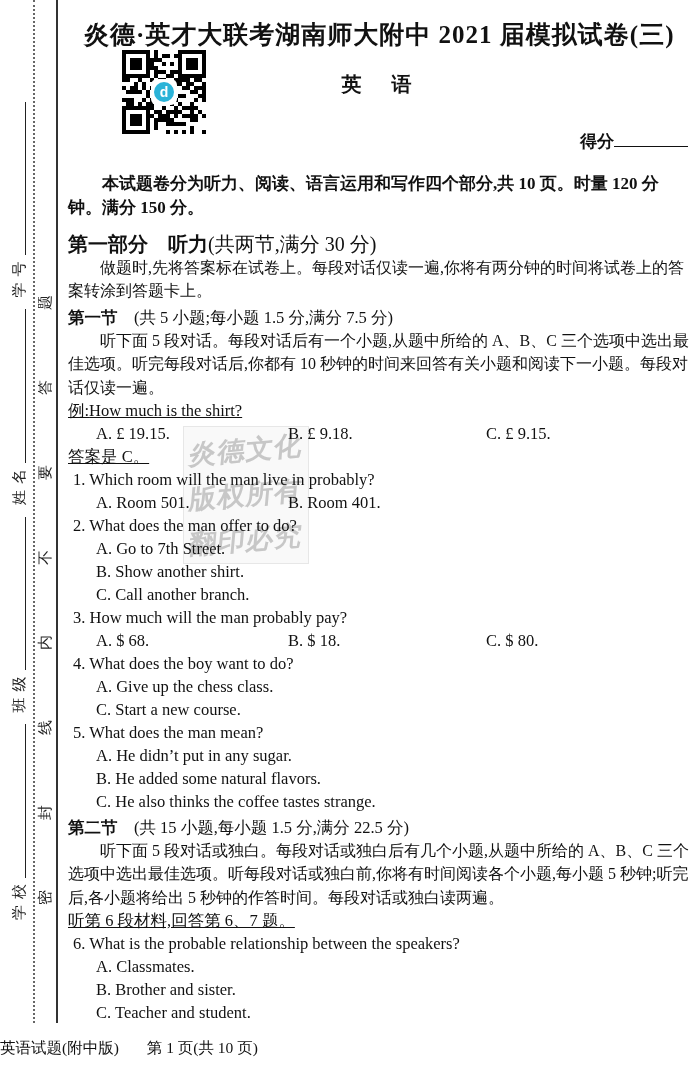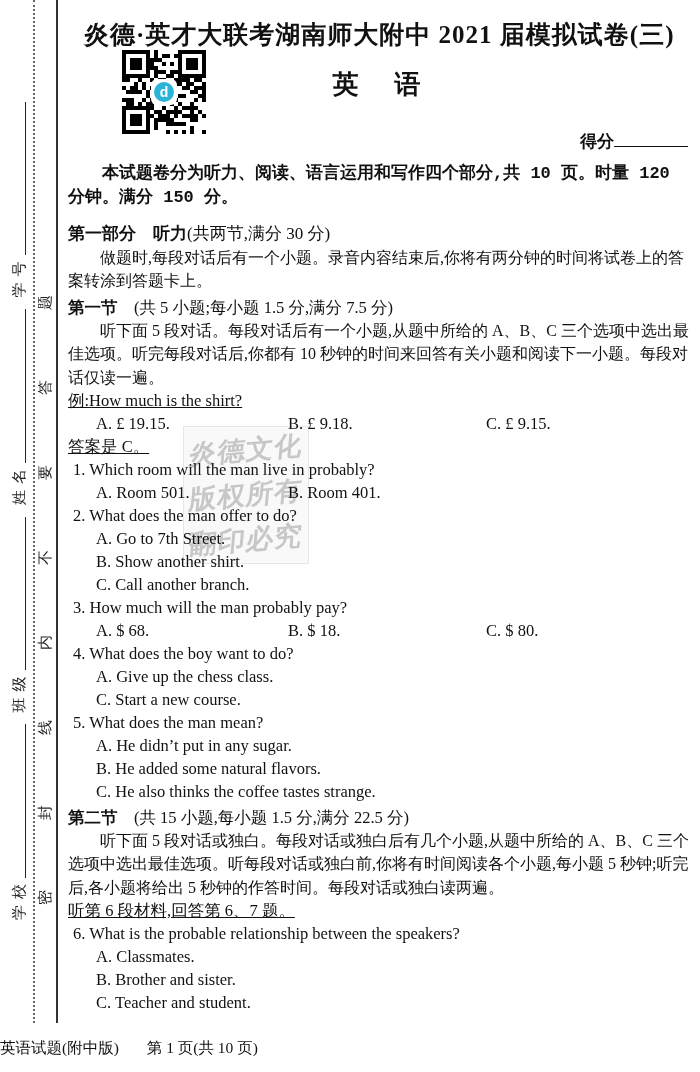--- a/index.html
+++ b/index.html
@@ -35,28 +35,28 @@
   .watermark{position:absolute;left:183px;top:426px;width:124px;height:136px;z-index:1;
              background:rgba(130,130,130,0.05);border:1px solid rgba(0,0,0,0.07);
              display:flex;flex-direction:column;justify-content:space-around;align-items:center;}
   .watermark div{font-size:27px;font-weight:bold;color:#c7c7c7;
                  font-family:"Liberation Sans",sans-serif;letter-spacing:1px;
                  transform:skewX(-10deg) rotate(-5deg);}
 
   
   .main{position:absolute;left:68px;top:0;width:622px;z-index:2;
         font-size:16.5px;line-height:23px;}
-  .subject{margin-top:64px;text-align:center;font-size:26px;font-weight:bold;
+  .subject{margin-top:64px;text-align:center;font-size:20px;font-weight:bold;
            letter-spacing:5px;line-height:40px;font-family:"Liberation Sans",sans-serif;}
   .score-row{margin-top:26px;text-align:right;font-weight:bold;font-size:17px;
              line-height:24px;font-family:"Liberation Sans",sans-serif;padding-right:2px;}
   .score-line{display:inline-block;width:74px;border-bottom:1.6px solid #111;height:15px;}
-  .intro{margin-top:8px;text-indent:2em;font-weight:bold;font-size:17px;
-         font-family:Liberation Mono, monospace;line-height:23.5px;}
-  .part-heading{margin-top:13px;font-size:17px;line-height:24px;}
+  .intro{margin-top:18px;text-indent:2em;font-weight:bold;font-size:17px;
+         font-family:Liberation Serif, serif;line-height:23.5px;}
+  .part-heading{margin-top:13px;font-size:20px;line-height:24px;}
   .sec-heading{margin-top:3px;font-size:16.5px;line-height:23px;}
   .ht{font-weight:bold;font-family:"Liberation Sans",sans-serif;}
   .hn{font-family:"Liberation Serif",serif;}
   .cn-instr{text-indent:2em;font-size:16px;line-height:23.4px;}
   .plain-line{line-height:23px;text-decoration:underline;}
   .question{padding-left:5px;line-height:23px;}
   .opt-row{display:flex;padding-left:28px;line-height:23px;}
   .opt-a{width:192px;}.opt-b{width:198px;}.opt-c{flex:1;}
   .opt-stack{padding-left:28px;line-height:23px;}
 
@@ -340,21 +340,21 @@
 
     <div class="score-row">
       <span>得分</span><span class="score-line"></span>
     </div>
 
     <div class="intro">本试题卷分为听力、阅读、语言运用和写作四个部分,共 10 页。时量 120 分钟。满分 150 分。</div>
 
     <div class="part-heading">
       <span class="ht">第一部分　听力</span><span class="hn">(共两节,满分 30 分)</span>
     </div>
-    <div class="cn-instr">做题时,每段对话后有一个小题。录音内容结束后,你将有两分钟的时间将试卷上的答案转涂到答题卡上。</div>
+    <div class="cn-instr">做题时,先将答案标在试卷上。每段对话仅读一遍,你将有两分钟的时间将试卷上的答案转涂到答题卡上。</div>
 
     <div class="sec-heading">
       <span class="ht">第一节</span>　<span class="hn">(共 5 小题;每小题 1.5 分,满分 7.5 分)</span>
     </div>
     <div class="cn-instr">听下面 5 段对话。每段对话后有一个小题,从题中所给的 A、B、C 三个选项中选出最佳选项。听完每段对话后,你都有 10 秒钟的时间来回答有关小题和阅读下一小题。每段对话仅读一遍。</div>
 
     <div class="plain-line">
       <span>例:</span><span>How much is the shirt?</span>
     </div>
     <div class="opt-row">

